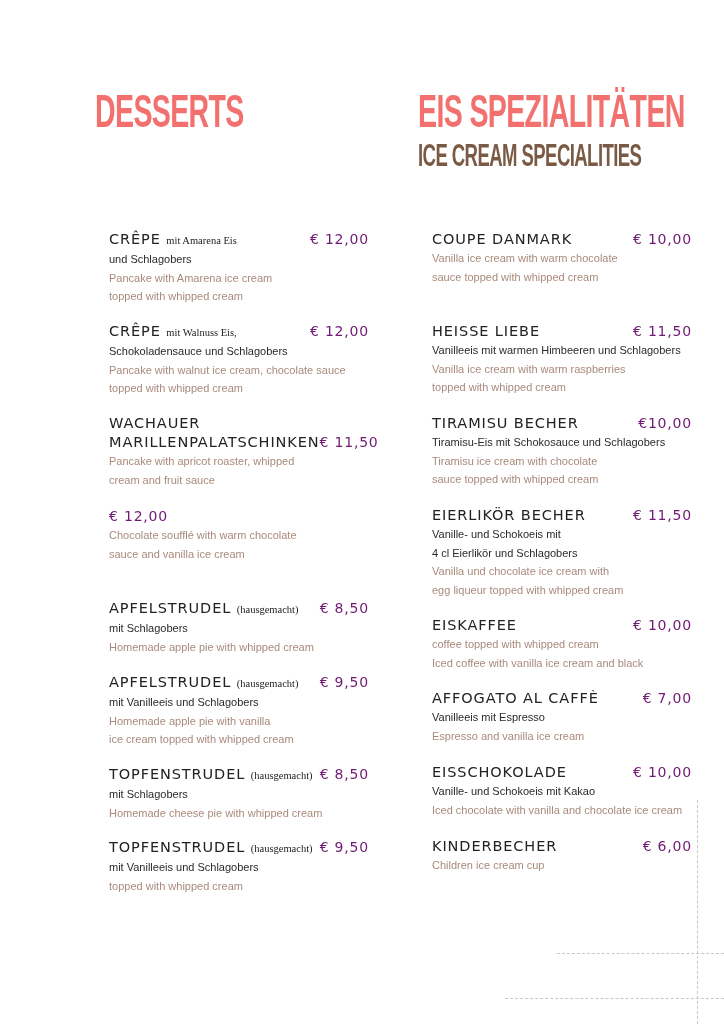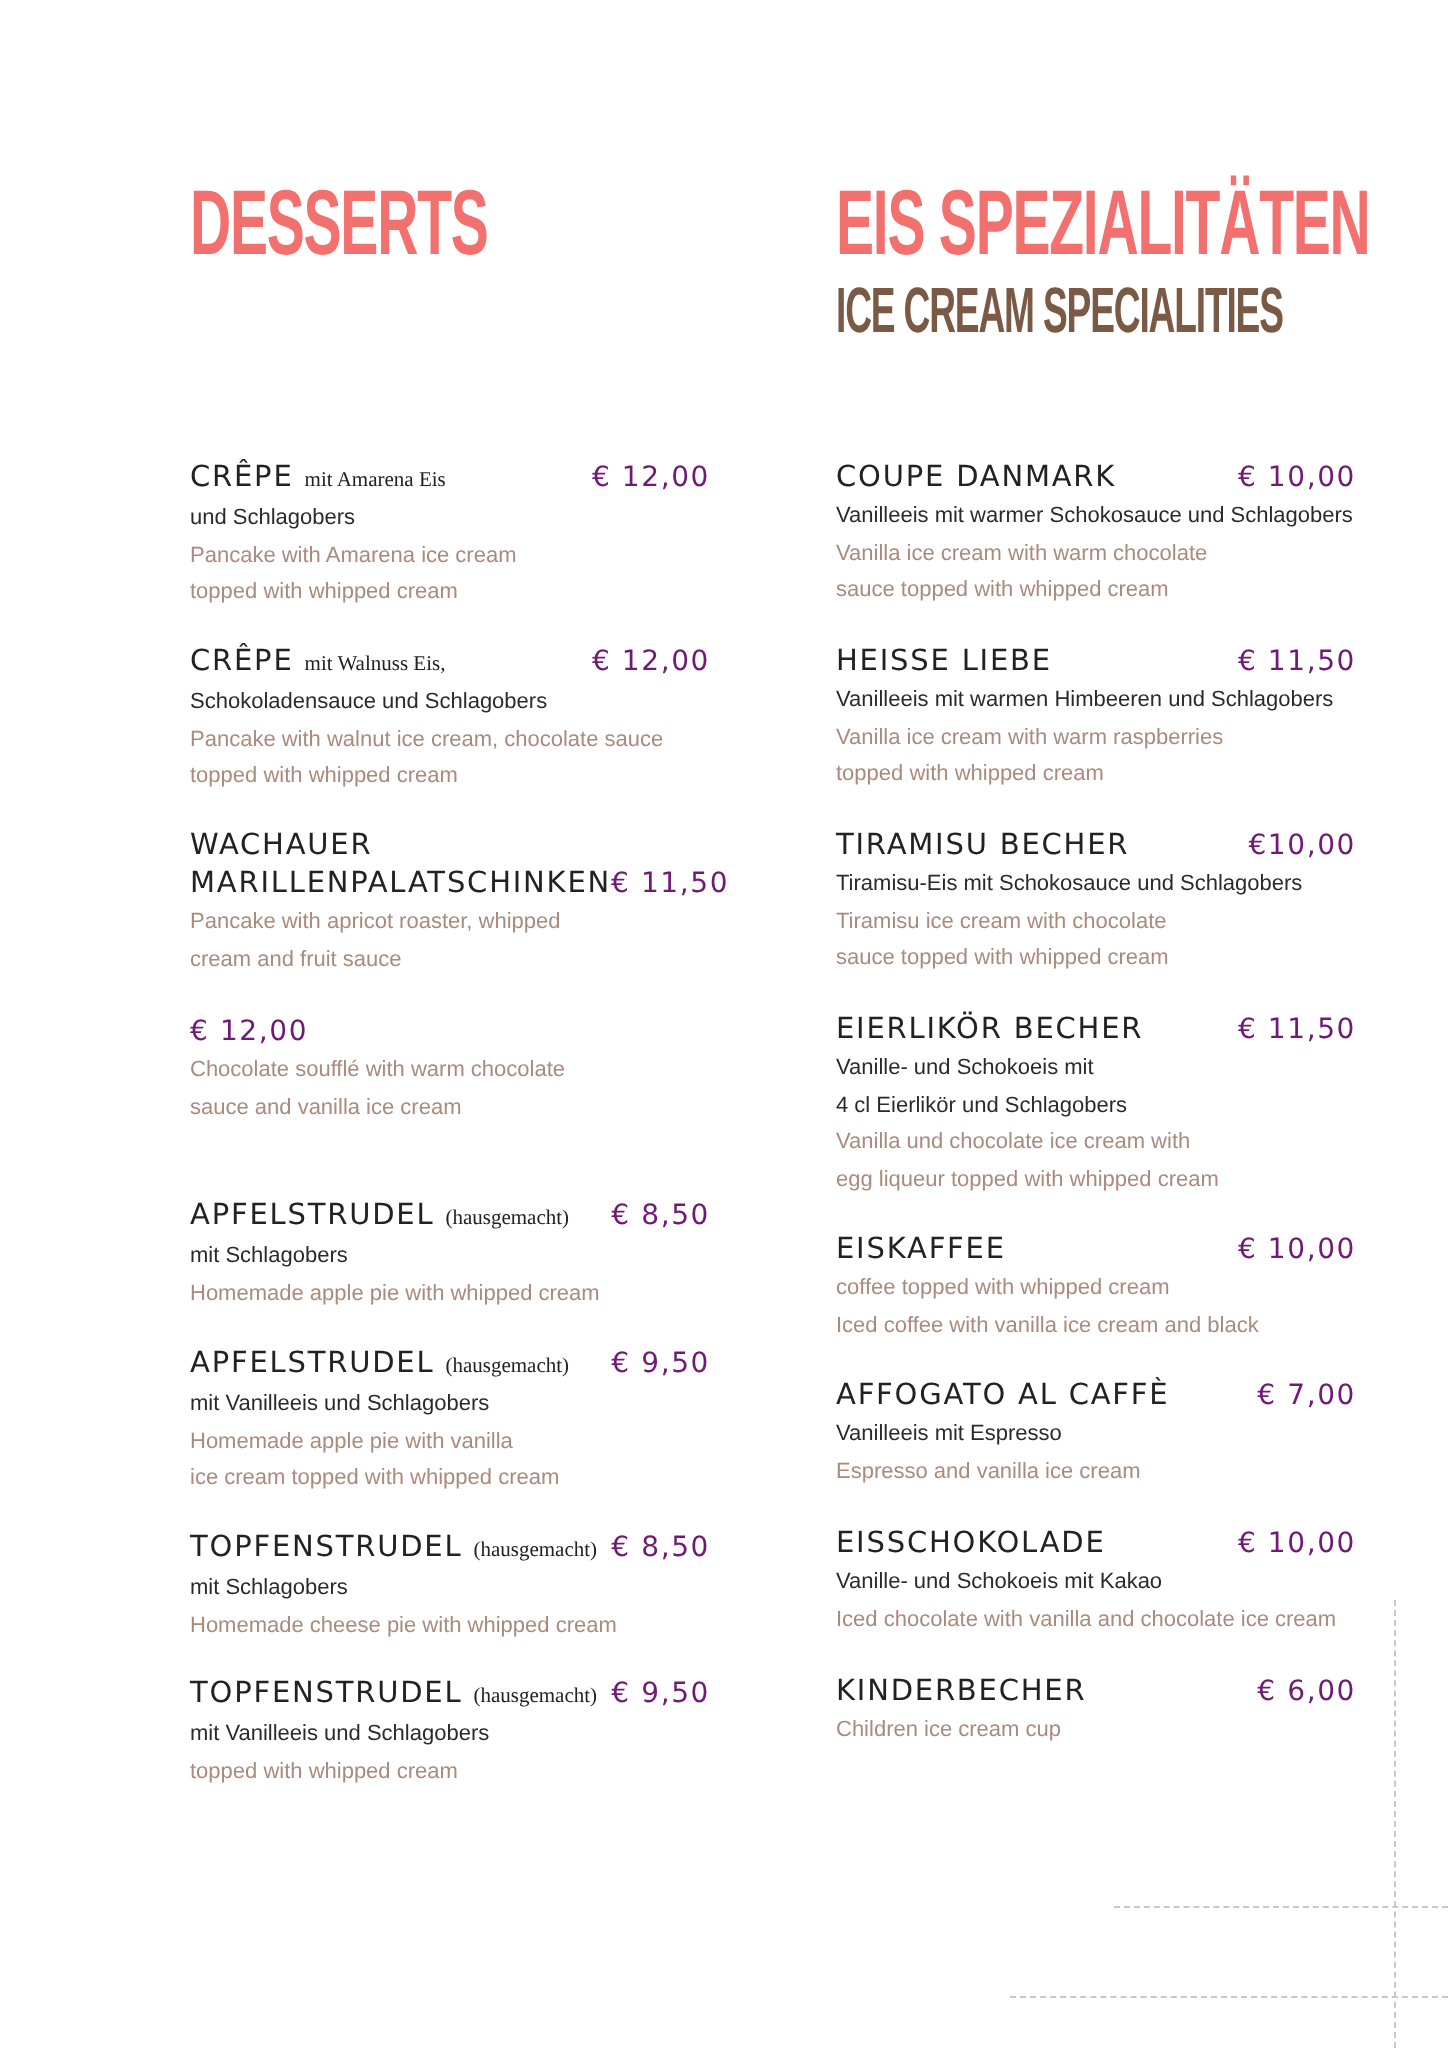--- a/index.html
+++ b/index.html
@@ -6,21 +6,21 @@
   body { width: 724px; height: 1024px; position: relative; overflow: hidden;
          font-family: "Liberation Sans", sans-serif; }
   .col { position: absolute; top: 0; }
   .col.left { left: 95px; width: 260px; }
   .col.right { left: 418px; width: 260px; }
   .heading { position: absolute; font-family: "Liberation Sans", sans-serif; font-weight: bold;
              transform-origin: left top; letter-spacing: -1px; white-space: nowrap; }
   .h-desserts { left: 95px; top: 84px; font-size: 46px; color: #f2706e; transform: scaleX(0.62); }
   .h-eis { left: 418px; top: 84px; font-size: 46px; color: #f2706e; transform: scaleX(0.62); }
   .h-ice { left: 418px; top: 137px; font-size: 32px; color: #7b5a45; transform: scaleX(0.58); }
-  .item { position: absolute; width: 100%; }
+  .item { position: absolute; width: 100%; margin-left: 14px; }
   .title-row { display: flex; justify-content: space-between; align-items: baseline; }
   .title { font-size: 14.5px; letter-spacing: 0.9px; color: #222; font-family: "DejaVu Sans", sans-serif;
            font-weight: normal; line-height: 19px; }
   .title small { font-size: 10.5px; letter-spacing: 0; font-family: "Liberation Serif", serif; }
   .price { font-size: 14px; color: #701a75; letter-spacing: 0.8px; white-space: nowrap;
            font-family: "DejaVu Sans", sans-serif; line-height: 19px; }
   .de { font-size: 11px; color: #2a2a2a; line-height: 18.5px; font-family: "Liberation Sans", sans-serif; }
   .en { font-size: 11px; color: #a98a7c; line-height: 18.5px; font-family: "Liberation Sans", sans-serif; }
   .dash-v { position: absolute; left: 697px; top: 800px; height: 224px; width: 0;
             border-left: 1px dashed #c8c8c8; }
@@ -105,21 +105,20 @@
     <div class="en">topped with whipped cream</div>
   </div>
 </div>
 
 <div class="col right">
   <div class="item" style="top:230px">
     <div class="title-row">
         <span class="title">COUPE DANMARK</span>
         <span class="price">€ 10,00</span>
       </div>
-    <div class="de" style="white-space:nowrap">Vanilleeis mit warmer Schokosauce und Schlagobers</div>
     <div class="en">Vanilla ice cream with warm chocolate</div>
     <div class="en">sauce topped with whipped cream</div>
   </div>
   <div class="item" style="top:322px">
     <div class="title-row">
         <span class="title">HEISSE LIEBE</span>
         <span class="price">€ 11,50</span>
       </div>
     <div class="de" style="white-space:nowrap">Vanilleeis mit warmen Himbeeren und Schlagobers</div>
     <div class="en">Vanilla ice cream with warm raspberries</div>

